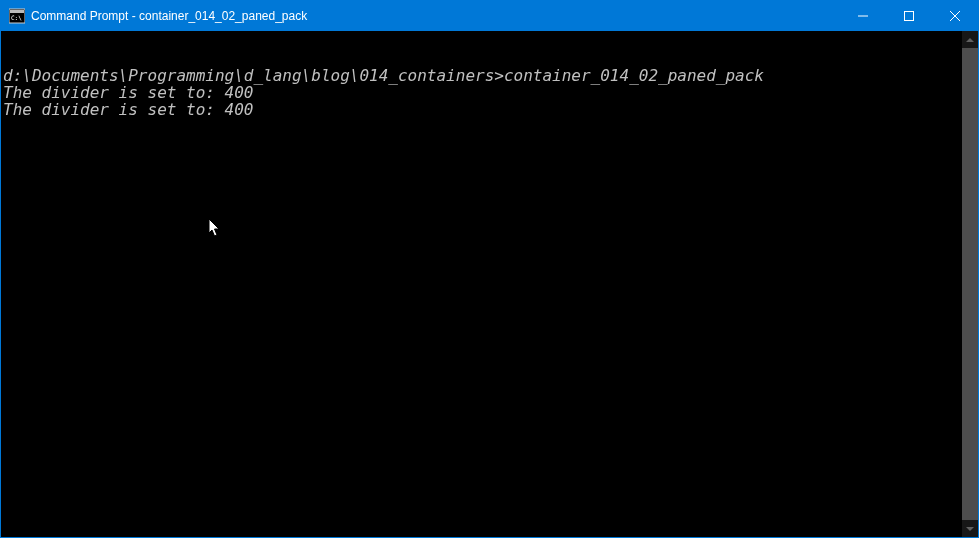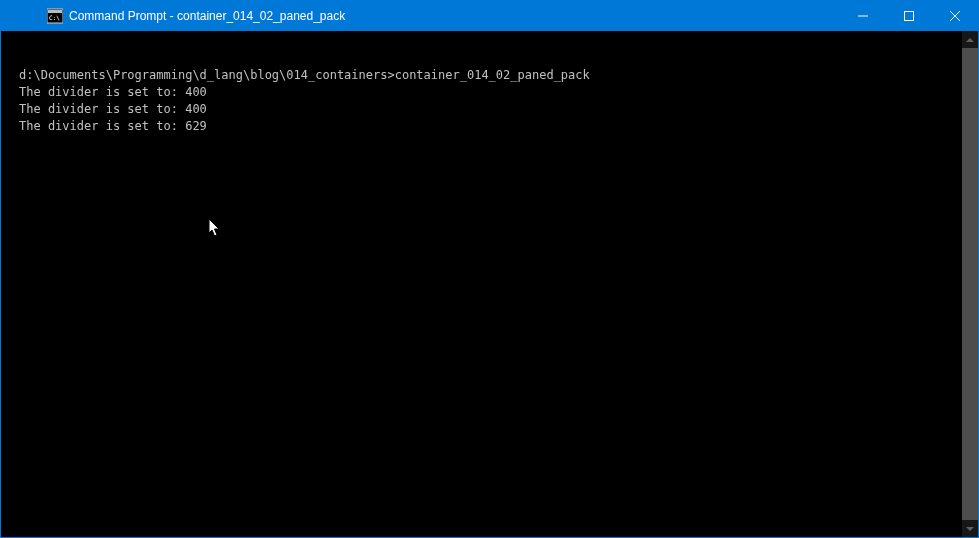--- a/index.html
+++ b/index.html
@@ -26,21 +26,20 @@
     }
     
     .titlebar {
       background: #0078d7;
       height: 30px;
       display: flex;
       align-items: center;
       color: #fff;
       font-size: 12px;
       user-select: none;
-      padding-left: 38px;
     }
     
     .titlebar-icon {
       width: 16px;
       height: 16px;
       margin-left: 8px;
       margin-right: 6px;
       display: flex;
       align-items: center;
       justify-content: center;
@@ -85,27 +84,28 @@
     
     .console-body {
       flex: 1;
       background: #000;
       position: relative;
       display: flex;
     }
     
     .console-text {
       flex: 1;
-      padding: 2px 0 2px 18px;
+      padding: 2px 0 2px 2px;
       font-family: Consolas, "Lucida Console", monospace;
-      font-size: 12px;
+      font-size: 16px;
       line-height: 17px;
       color: #c0c0c0;
       white-space: pre;
       overflow: hidden;
+      font-style: italic;
     }
     
     .console-line {
       display: block;
     }
     
     .prompt-path {
       color: #c0c0c0;
     }
     
@@ -188,21 +188,21 @@
         <svg viewBox="0 0 10 10">
             <line x1="0" y1="0" x2="10" y2="10"></line>
             <line x1="10" y1="0" x2="0" y2="10"></line>
           </svg>
       </div>
     </div>
   </div>
 
   <div class="console-body">
     <div class="console-text">
-      <span class="console-line"><span class="prompt-path">d:\Documents\Programming\d_lang\blog\014_containers&gt;</span><span>container_014_02_paned_pack</span></span><span class="console-line">The divider is set to: 400</span><span class="console-line">The divider is set to: 400</span><span class="console-line">The divider is set to: 629</span>
+      <span class="console-line"><span class="prompt-path">d:\Documents\Programming\d_lang\blog\014_containers&gt;</span><span>container_014_02_paned_pack</span></span><span class="console-line">The divider is set to: 400</span><span class="console-line">The divider is set to: 400</span>
     </div>
 
     <div class="scrollbar">
       <div class="scrollbar-button up">
         <svg viewBox="0 0 8 4">
             <polygon points="4,0 8,4 0,4"></polygon>
           </svg>
       </div>
       <div class="scrollbar-thumb"></div>
       <div class="scrollbar-button down">

